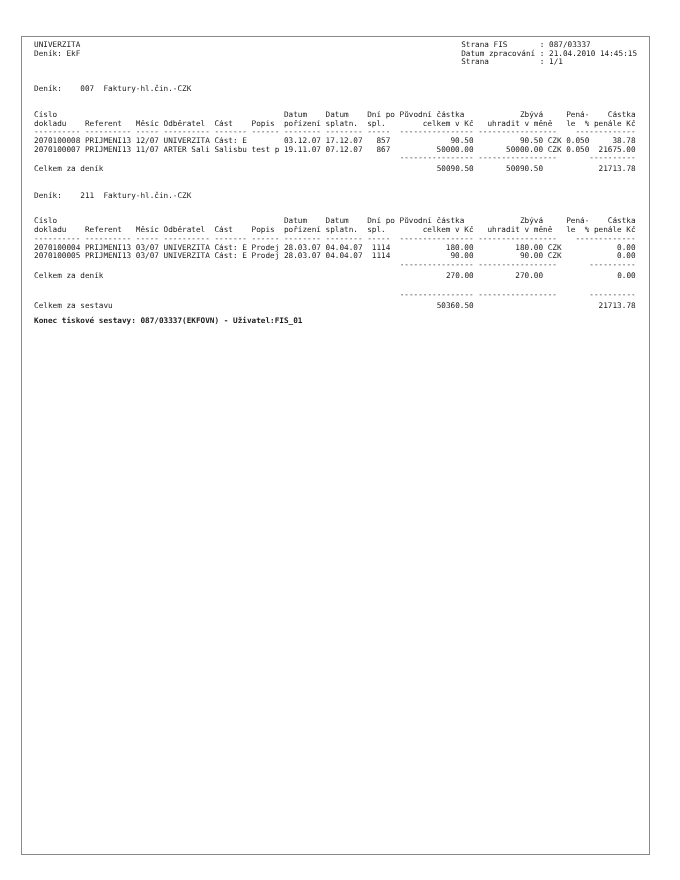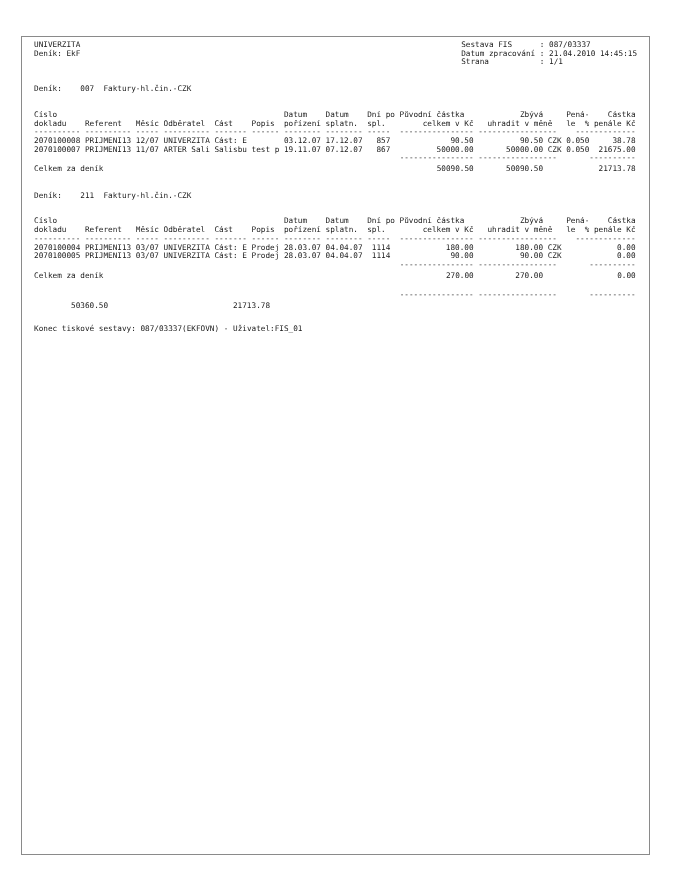--- a/index.html
+++ b/index.html
@@ -31,35 +31,35 @@
   .meta-value{width:19ch;display:inline-block;text-align:left;white-space:pre}
   .titleblock{margin-top:9px;text-align:center;letter-spacing:1.1px;}
   .journal{margin-top:0;}
   .jrow{margin-top:18px;}
   .jl{display:inline-block;width:10ch;white-space:pre}
   .jc{display:inline-block;width:5ch;white-space:pre}
   .jn{display:inline-block;white-space:pre}
   .thead{margin-top:17px;}
   .trow{margin-top:2px;}
   .grandblock{margin-top:11px;}
-  .footer{margin-top:14px;white-space:pre;}
+  .footer{margin-top:6px;white-space:pre;font-weight:bold;}
 </style>
 </head>
 <body>
 
 <div class="page">
 
   <div class="tophdr">
     <div>
       <div>UNIVERZITA</div>
       <div>Deník: EkF</div>
     </div>
     <div>
       <div class="meta-row">
-        <span class="meta-label">Sestava FIS</span><span class="meta-colon">:</span><span class="meta-value">087/03337</span>
+        <span class="meta-label">Strana FIS</span><span class="meta-colon">:</span><span class="meta-value">087/03337</span>
       </div>
       <div class="meta-row">
         <span class="meta-label">Datum zpracování</span><span class="meta-colon">:</span><span class="meta-value">21.04.2010 14:45:15</span>
       </div>
       <div class="meta-row">
         <span class="meta-label">Strana</span><span class="meta-colon">:</span><span class="meta-value">1/1</span>
       </div>
     </div>
   </div>
 
@@ -124,19 +124,19 @@
     <div class="r trow">
       <span class="c cleft">Celkem za deník</span><span class="c c10">270.00</span><span class="c c11"><span class="amt">270.00</span><span class="cur"></span></span><span class="c c12"></span><span class="c c13">0.00</span>
     </div>
   </div>
 
   <div class="grandblock">
     <div class="r">
       <span class="c cleft"></span><span class="c c10">----------------</span><span class="c c11 pr1">-----------------</span><span class="c c12"></span><span class="c c13">----------</span>
     </div>
     <div class="r trow">
-      <span class="c c10">50360.50</span><span class="c c11"><span class="amt"></span><span class="cur"></span></span><span class="c c12"></span><span class="c c13">21713.78</span>
+      <span class="c cleft">Celkem za sestavu</span><span class="c c10">50360.50</span><span class="c c11"><span class="amt"></span><span class="cur"></span></span><span class="c c12"></span><span class="c c13">21713.78</span>
     </div>
   </div>
 
   <div class="footer">Konec tiskové sestavy: 087/03337(EKFOVN) - Uživatel:FIS_01</div>
 
 </div>
 
 </body></html>

